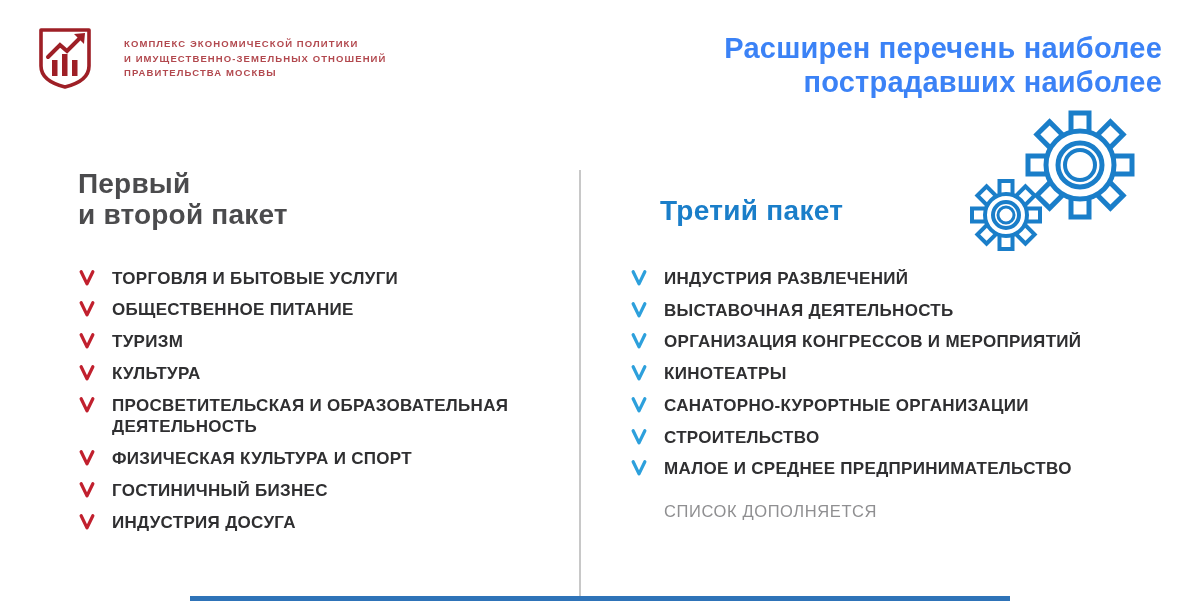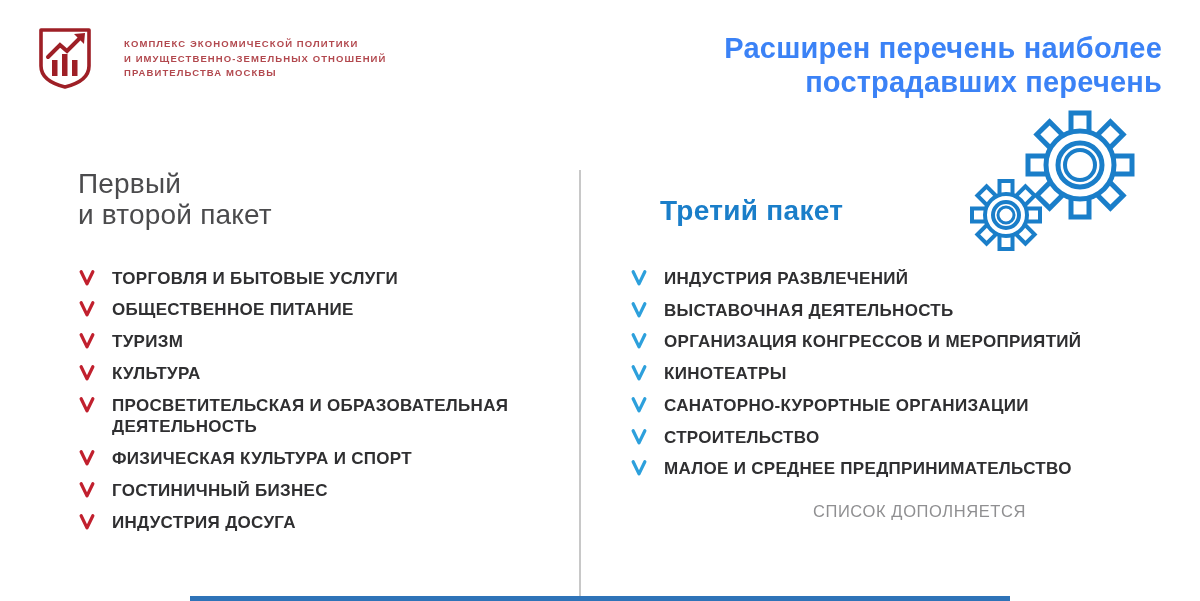--- a/index.html
+++ b/index.html
@@ -35,21 +35,21 @@
   .bottom-bar {
     position:absolute; left:190px; bottom:0; width:820px; height:5px;
     background:#2e73b8;
   }
 
   
   .col-left  { position:absolute; left:78px;  top:168px; width:470px; }
   .col-right { position:absolute; left:630px; top:196px; width:545px; }
 
   .heading-dark {
-    color:#4b4b4d; font-weight:normal; font-size:28px;
+    color:#4b4b4d; font-weight:bold; font-size:28px;
     line-height:1.12; letter-spacing:0.2px;
   }
   .heading-blue {
     color:#1a7ec9; font-weight:bold; font-size:28px;
     line-height:1.1; letter-spacing:0.3px;
   }
   .col-left .heading-dark { margin-bottom:36px; }
   .col-right .heading-blue { margin-left:30px; margin-bottom:40px; }
 
   ul.sector-list { list-style:none; }
@@ -64,21 +64,20 @@
   }
   .check { flex:0 0 18px; width:18px; height:18px; margin-top:2px; }
   .check svg { display:block; width:100%; height:100%; }
   .check-red  { color:#c1202e; }
   .check-blue { color:#2da0dc; }
 
   .footnote {
     margin-left:34px; margin-top:22px;
     color:#8f8f91; font-size:16.5px; font-weight:normal;
     letter-spacing:0.6px;
-    text-align:center;
   }
 
   
   .gears { position:absolute; left:968px; top:102px; width:210px; height:150px; }
 </style>
 </head>
 <body>
 
 <div class="logo-wrap">
   <svg class="logo-emblem" viewBox="0 0 58 64">
@@ -91,21 +90,21 @@
   </svg>
   <div class="logo-text">
     <div>КОМПЛЕКС ЭКОНОМИЧЕСКОЙ ПОЛИТИКИ</div>
     <div>И ИМУЩЕСТВЕННО-ЗЕМЕЛЬНЫХ ОТНОШЕНИЙ</div>
     <div>ПРАВИТЕЛЬСТВА МОСКВЫ</div>
   </div>
 </div>
 
 <div class="main-title">
   <div>Расширен перечень наиболее</div>
-  <div>пострадавших перечень</div>
+  <div>пострадавших наиболее</div>
 </div>
 
 <svg class="gears" viewBox="0 0 210 150">
 
   <g transform="translate(112,63)">
     <g fill="#ffffff" stroke="#1a7ec9" stroke-width="5">
       <rect x="-9" y="-52" width="18" height="22" transform="rotate(0)"></rect>
       <rect x="-9" y="-52" width="18" height="22" transform="rotate(45)"></rect>
       <rect x="-9" y="-52" width="18" height="22" transform="rotate(90)"></rect>
       <rect x="-9" y="-52" width="18" height="22" transform="rotate(135)"></rect>

